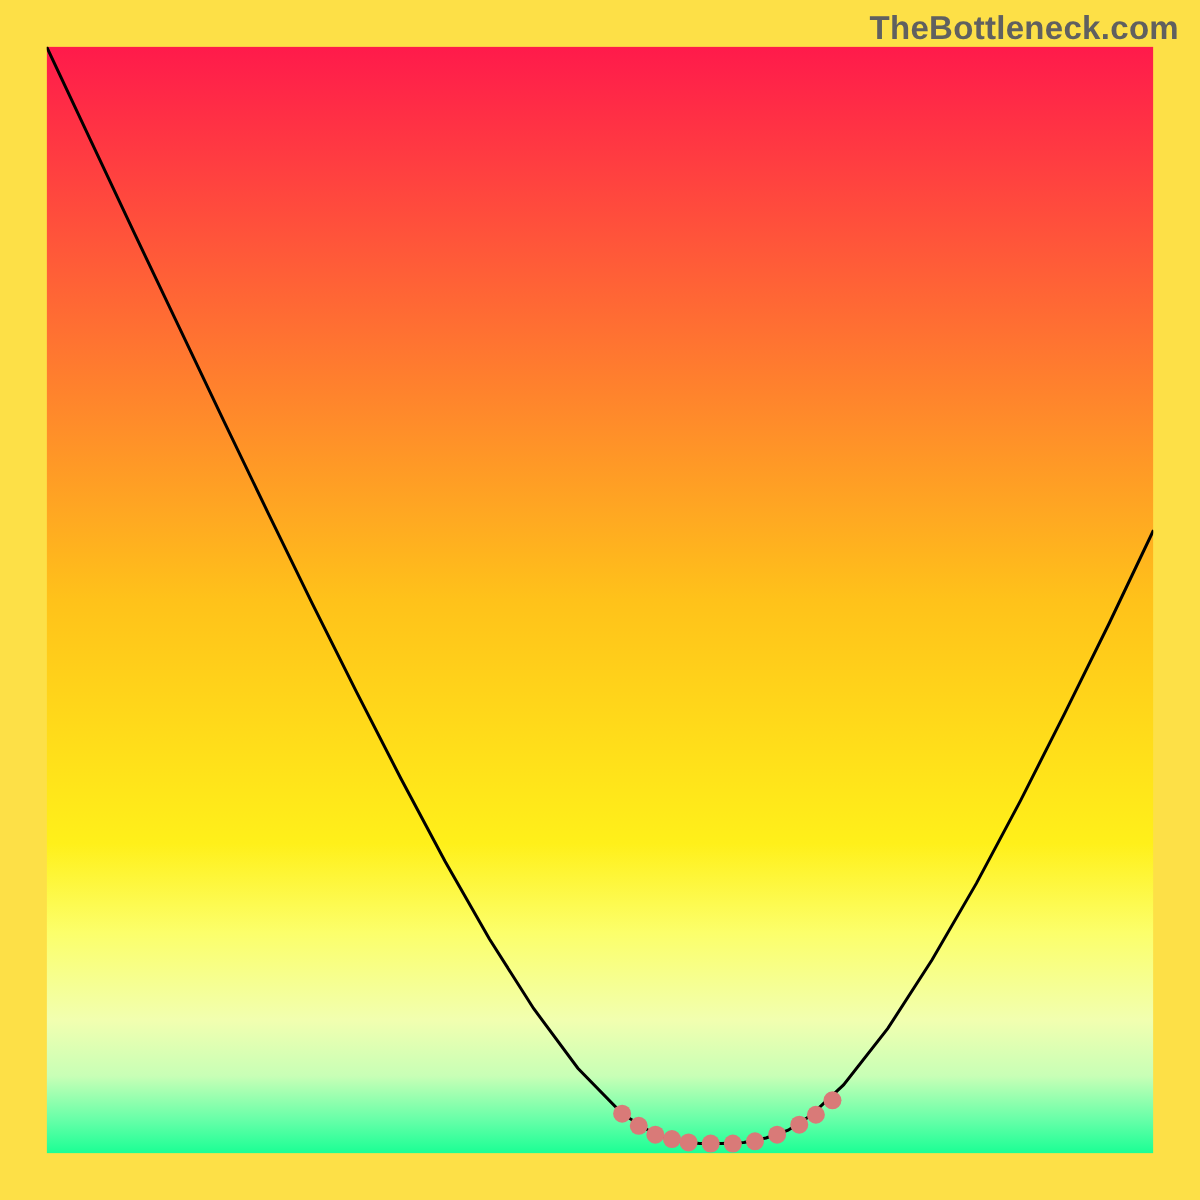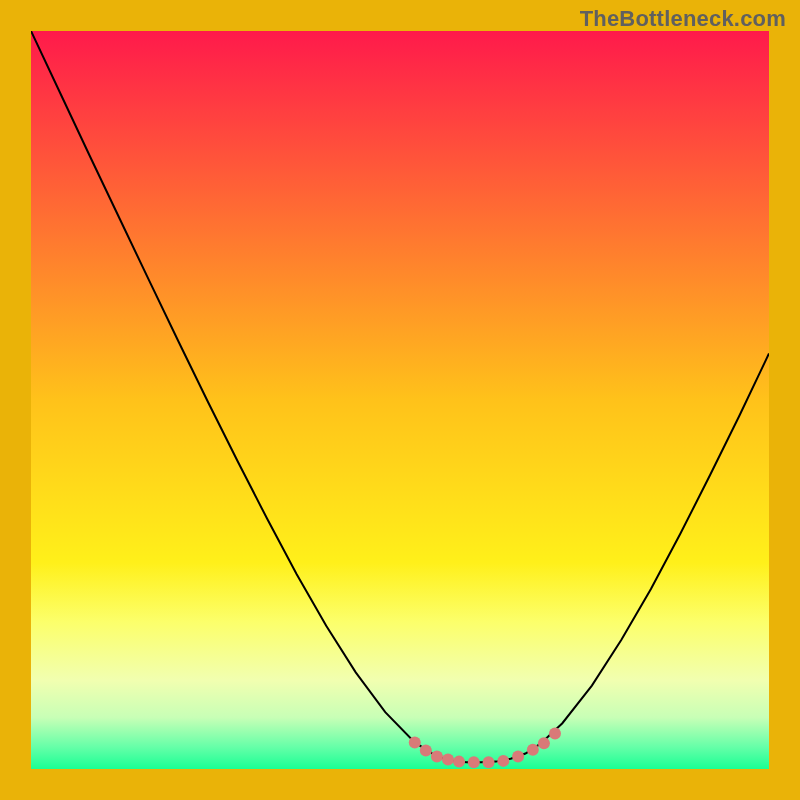--- a/index.html
+++ b/index.html
@@ -9,21 +9,21 @@
     height: 800px;
     background: #000;
     overflow: hidden;
   }
   .frame {
     position: absolute;
     left: 0;
     top: 0;
     width: 800px;
     height: 800px;
-    background: #eab308;
+    background: #fde047;
   }
   .plot {
     position: absolute;
     left: 31px;
     top: 31px;
     width: 738px;
     height: 738px;
     overflow: hidden;
   }
   .watermark {

